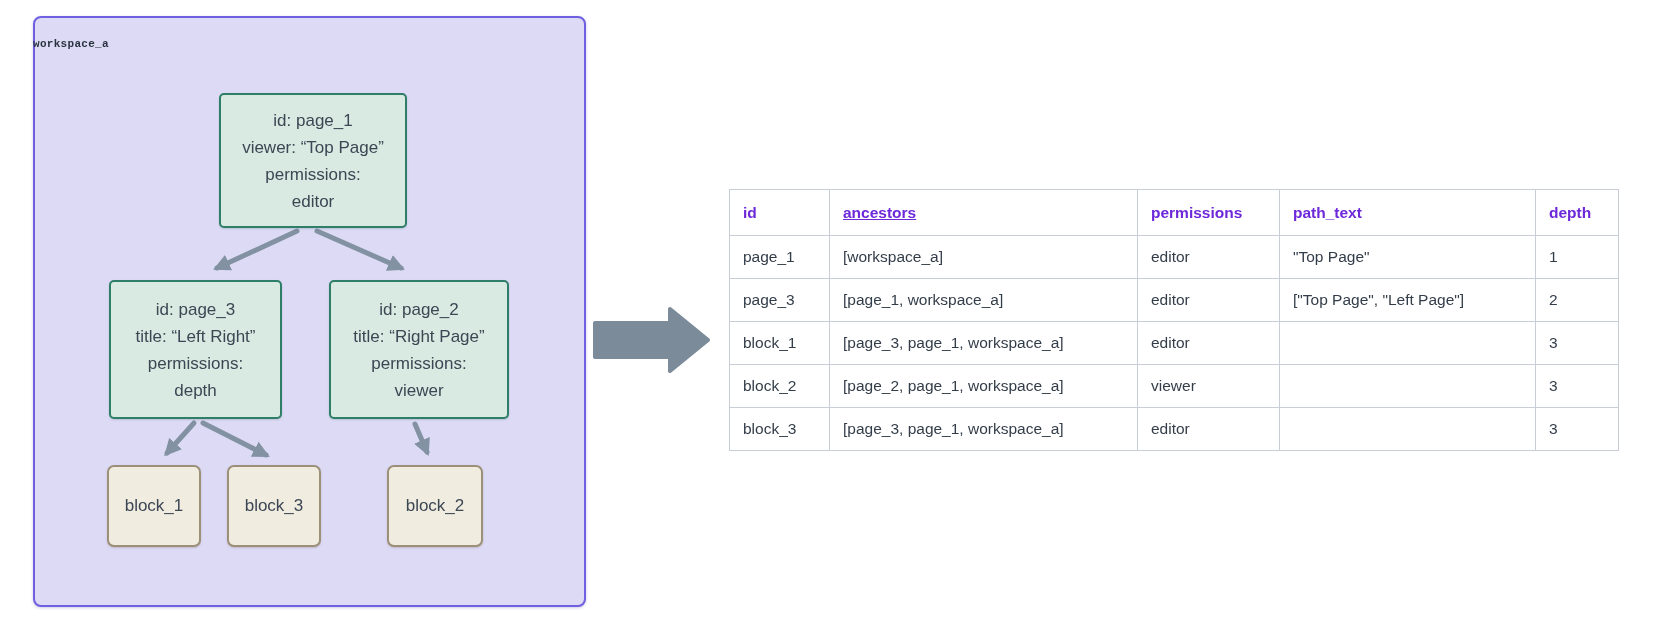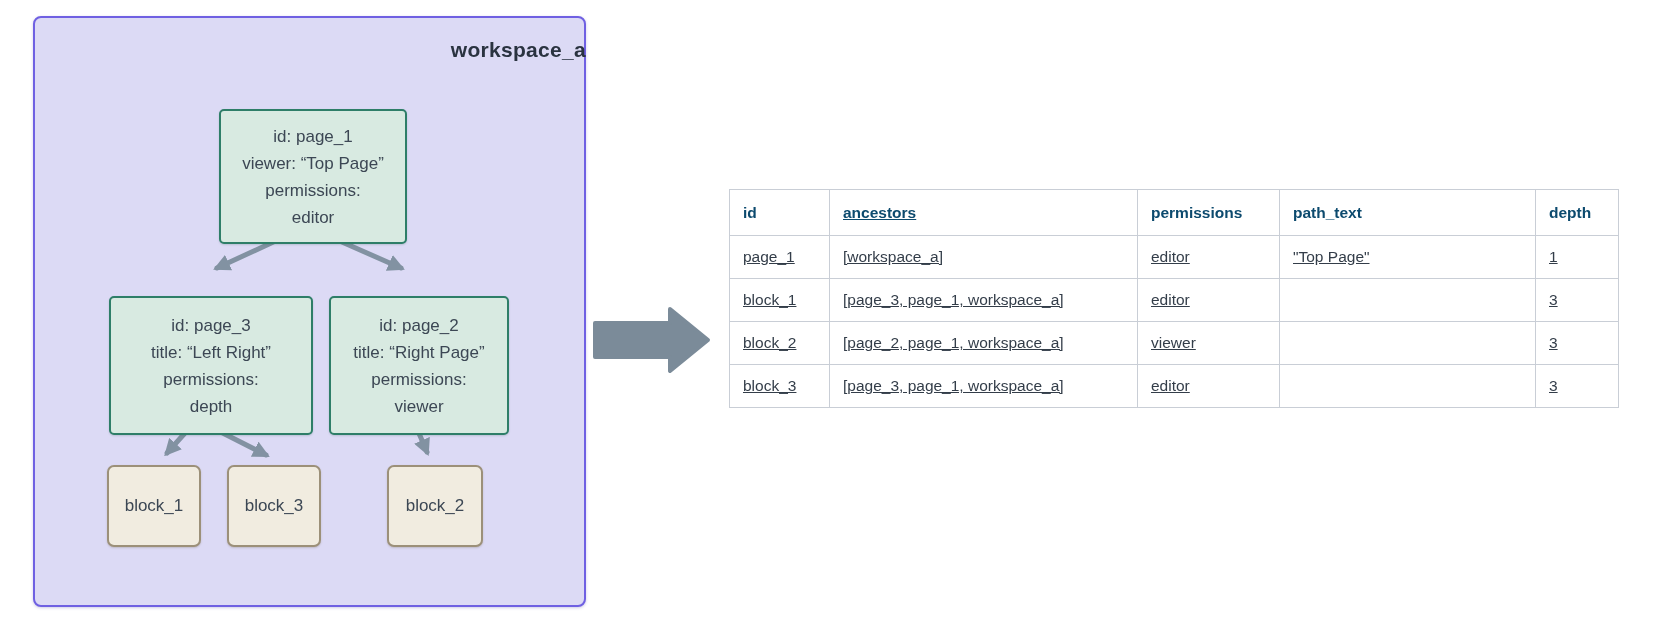--- a/index.html
+++ b/index.html
@@ -7,49 +7,48 @@
     position:relative;width:1658px;height:626px;background:#ffffff;overflow:hidden;
     font-family:"Liberation Sans","DejaVu Sans",sans-serif;color:#333d49;
   }
   
   .workspace{
     position:absolute;left:33px;top:16px;width:553px;height:591px;
     background:#dcdaf5;border:2px solid #6f60e2;border-radius:8px;box-sizing:border-box;
     box-shadow:0 1px 3px rgba(60,50,150,.25);
   }
   .workspace-title{
-    position:absolute;left:33px;top:38px;width:553px;text-align:right;
-    font-size:21px;font-weight:bold;color:#2a3340;letter-spacing:.3px;
+    position:absolute;left:33px;top:38px;width:553px;text-align:left;
+    font-size:11px;font-weight:bold;color:#2a3340;letter-spacing:.3px;font-family:Liberation Mono, monospace;
   }
   
   .node{
     position:absolute;background:#d8eae1;border:2px solid #2e7e68;border-radius:5px;
     box-sizing:border-box;display:flex;flex-direction:column;justify-content:center;
     align-items:center;text-align:center;font-size:17px;line-height:27px;color:#3c4754;
     box-shadow:0 1px 2px rgba(30,70,60,.18);
-    margin-top:16px;
   }
   .block{
     position:absolute;background:#f1ece0;border:2px solid #9c9079;border-radius:7px;
     box-sizing:border-box;display:flex;justify-content:center;align-items:center;
     font-size:17px;color:#3c4754;box-shadow:0 1px 2px rgba(90,75,40,.22);
   }
   
   #arrows{position:absolute;left:0;top:0;width:1658px;height:626px;pointer-events:none;}
   
   .result-table{
     position:absolute;left:729px;top:189px;border-collapse:collapse;table-layout:fixed;
     background:#fff;font-size:15.5px;color:#333d49;
   }
   .result-table th,.result-table td{
     border:1.5px solid #c9ced6;padding:0 0 0 13px;text-align:left;overflow:hidden;
     white-space:nowrap;box-sizing:border-box;
   }
-  .result-table th{height:46px;font-weight:bold;color:#0c4a6e;font-size:15.5px;}
-  .result-table td{height:43px;font-weight:normal;text-decoration:underline;}
+  .result-table th{height:46px;font-weight:bold;color:#6d28d9;font-size:15.5px;}
+  .result-table td{height:43px;font-weight:normal;}
   .col-id{width:100px;}
   .col-ancestors{width:308px;text-decoration:underline;}
   .col-permissions{width:142px;}
   .col-path{width:256px;}
   .col-depth{width:83px;}
 </style>
 </head>
 <body>
 
 <div id="stage">
@@ -73,21 +72,21 @@
     <path d="M595,323 L670,323 L670,309 L708,340 L670,371 L670,357 L595,357 Z" fill="#7b8b99" stroke="#7b8b99" stroke-width="4" stroke-linejoin="round"></path>
   </svg>
 
   <div class="node" style="left:219px;top:93px;width:188px;height:135px;">
     <div>id: page_1</div>
     <div>viewer: “Top Page”</div>
     <div>permissions:</div>
     <div>editor</div>
   </div>
 
-  <div class="node" style="left:109px;top:280px;width:204px;height:139px;">
+  <div class="node" style="left:109px;top:280px;width:173px;height:139px;">
     <div>id: page_3</div>
     <div>title: “Left Right”</div>
     <div>permissions:</div>
     <div>depth</div>
   </div>
 
   <div class="node" style="left:329px;top:280px;width:180px;height:139px;justify-content:center;">
     <div>id: page_2</div>
     <div>title: “Right Page”</div>
     <div>permissions:</div>
@@ -116,20 +115,27 @@
     </thead>
     <tbody>
       <tr>
         <td>page_1</td>
         <td>[workspace_a]</td>
         <td>editor</td>
         <td>"Top Page"</td>
         <td>1</td>
       </tr>
       <tr>
+        <td>page_3</td>
+        <td>[page_1, workspace_a]</td>
+        <td>editor</td>
+        <td>["Top Page", "Left Page"]</td>
+        <td>2</td>
+      </tr>
+      <tr>
         <td>block_1</td>
         <td>[page_3, page_1, workspace_a]</td>
         <td>editor</td>
         <td></td>
         <td>3</td>
       </tr>
       <tr>
         <td>block_2</td>
         <td>[page_2, page_1, workspace_a]</td>
         <td>viewer</td>

